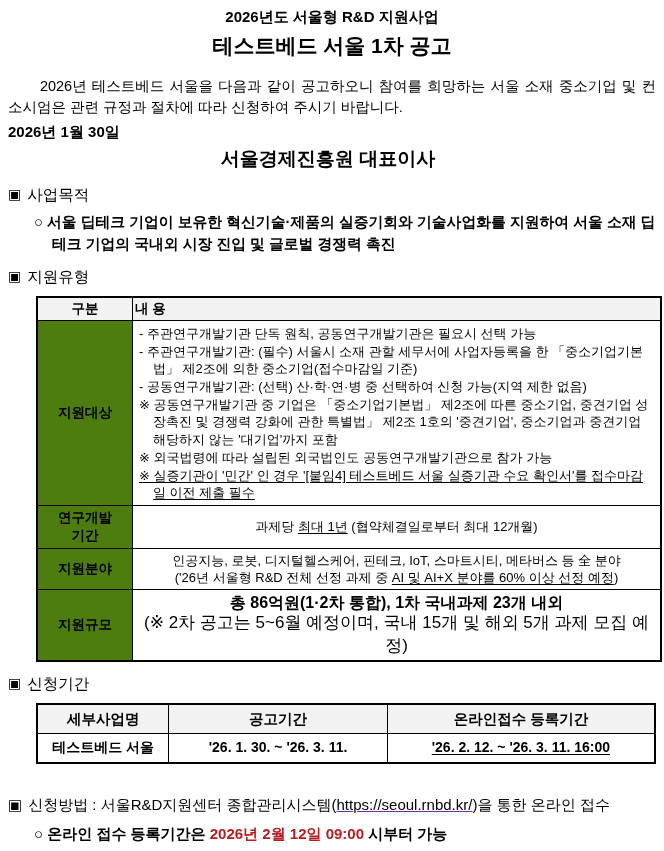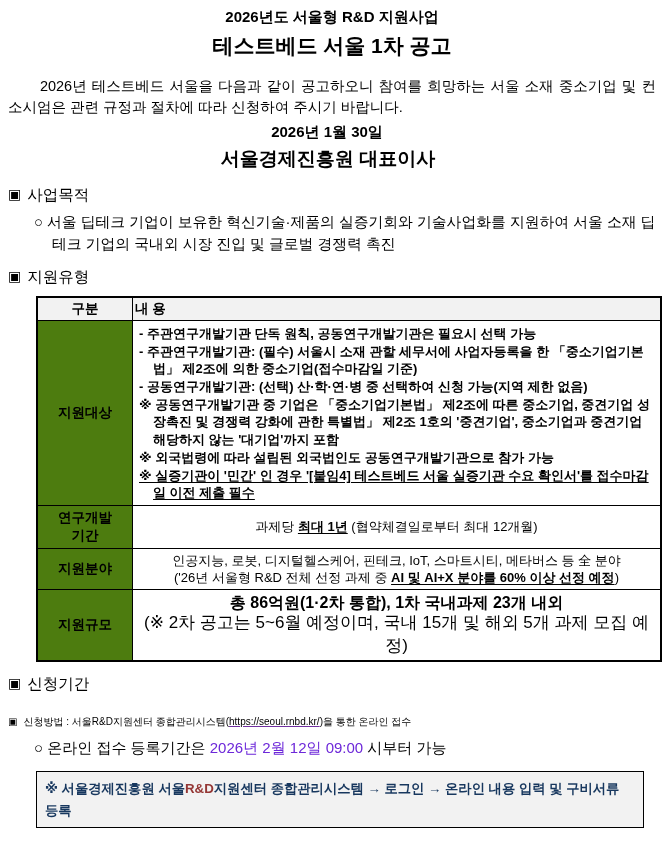--- a/index.html
+++ b/index.html
@@ -6,58 +6,58 @@
   body{
     width:664px;height:851px;
     font-family:"Liberation Sans","DejaVu Sans",sans-serif;
     color:#000;font-size:14px;line-height:1.4;overflow:hidden;
   }
   .page{padding:6px 8px 0 8px;box-sizing:border-box;}
 
   .program-title{text-align:center;font-weight:bold;font-size:15px;}
   .notice-title{text-align:center;font-weight:bold;font-size:21px;margin-top:4px;}
   .intro{font-size:14.5px;text-align:justify;text-indent:2.2em;line-height:1.45;margin-top:16px;}
-  .announce-date{text-align:center;font-weight:bold;font-size:15px;margin-top:3px;padding-right:10px;}
+  .announce-date{text-align:left;font-weight:bold;font-size:15px;margin-top:3px;padding-right:10px;}
   .issuer{text-align:center;font-weight:bold;font-size:19px;margin-top:4px;padding-right:8px;}
 
   .sec-heading{font-size:15.5px;margin-top:11px;display:flex;align-items:center;gap:6px;}
   .sec-heading .sq{font-size:14px;}
-  .circle-item{font-size:14.8px;margin-top:5px;padding-left:44px;text-indent:-18px;line-height:1.5;}
+  .circle-item{font-size:14.8px;margin-top:5px;padding-left:44px;text-indent:-18px;line-height:1.5;font-weight:bold;}
 
   table{border-collapse:collapse;margin-top:8px;margin-left:28px;}
   .support-table{width:626px;font-size:13px;line-height:1.32;}
   .support-table td{border:1px solid #000;padding:3px 6px;vertical-align:middle;}
   .support-table{border:2px solid #000;}
   .support-table .lbl{
     width:82px;text-align:center;font-weight:bold;background:#4d7c0f;font-size:13.5px;
   }
   .support-table .hdr{background:#f2f2f2;font-weight:bold;font-size:13.5px;padding:2px;}
   .t-item{padding-left:14px;text-indent:-14px;margin:1px 0;}
-  .bold{font-weight:bold;border-radius:16px;}
+  .bold{font-weight:normal;border-radius:16px;}
   .u{text-decoration:underline;text-underline-offset:2px;}
   .center{text-align:center;}
   .scale-l1{font-weight:bold;font-size:16px;text-align:center;line-height:1.2;}
   .small-line{font-size:17px;}
 
   .apply-table{font-size:14px;border:2px solid #000;}
   .apply-table td{border:1px solid #000;padding:4px 6px;text-align:center;font-weight:bold;}
   .apply-table .hdr{background:#f2f2f2;font-size:14.5px;}
   .c1{width:122px;} .c2{width:212px;} .c3{width:262px;}
 
-  .method-line{font-size:10px;margin-top:12px;display:block;padding-left:0;}
+  .method-line{font-size:15px;margin-top:30px;display:block;padding-left:0;}
   .method-line .sq{margin-right:6px;}
   .url-link{color:#000;text-decoration:underline;text-decoration-color:#7030A0;cursor:pointer;}
 
   .notice-box{
     margin:12px 0 0 28px;width:608px;box-sizing:border-box;
     border:1px solid #000;background:#f2f2f2;
     padding:6px 8px;font-size:13.3px;font-weight:bold;color:#17375E;line-height:1.6;
   }
   .notice-box .rnd{color:#943634;}
-  .blue{color:#6d28d9;}
+  .blue{color:#b91c1c;}
 </style>
 </head>
 <body>
 
 <div class="page">
 
   <div class="program-title">2026년도 서울형 R&amp;D 지원사업</div>
   <div class="notice-title">테스트베드 서울 1차 공고</div>
   <div class="intro">2026년 테스트베드 서울을 다음과 같이 공고하오니 참여를 희망하는 서울 소재 중소기업 및 컨소시엄은 관련 규정과 절차에 따라 신청하여 주시기 바랍니다.</div>
   <div class="announce-date">2026년 1월 30일</div>
@@ -120,20 +120,30 @@
   </tbody>
     </table>
 
   <div class="sec-heading">
     <span class="sq">▣</span>
     <span>신청기간</span>
   </div>
 
   <table class="apply-table">
     <tbody>
+        <tr>
+      <td class="hdr c1">세부사업명</td>
+      <td class="hdr c2">공고기간</td>
+      <td class="hdr c3">온라인접수 등록기간</td>
+    </tr>
+    <tr>
+      <td>테스트베드 서울</td>
+      <td>'26. 1. 30. ~  '26. 3. 11.</td>
+      <td class="u">'26. 2. 12. ~ '26. 3. 11. 16:00</td>
+    </tr>
   </tbody>
     </table>
 
   <div class="method-line">
     <span class="sq">▣</span><span>신청방법 : 서울R&amp;D지원센터 종합관리시스템(</span><a class="url-link">https://seoul.rnbd.kr/</a><span>)을 통한 온라인 접수</span>
   </div>
 
   <div class="circle-item" style="font-size:15px;margin-top:8px;">
     <span>○</span>
     <span>온라인 접수 등록기간은 </span><span class="blue">2026년 2월 12일 09:00</span><span> 시부터 가능</span>

